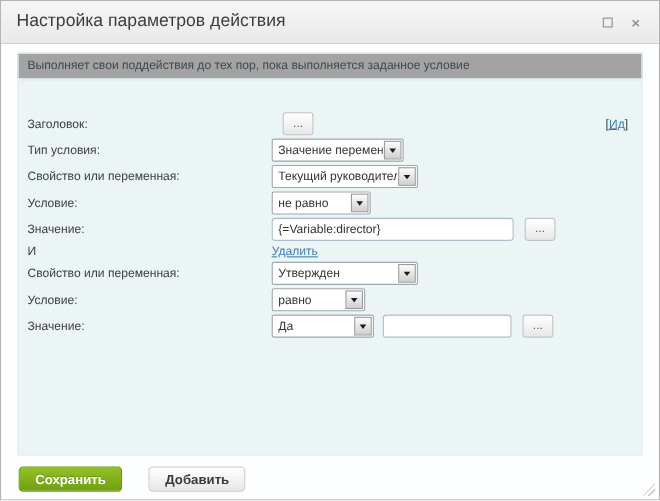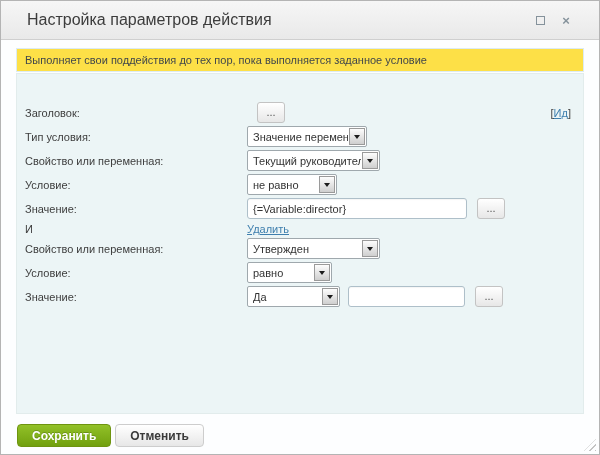--- a/index.html
+++ b/index.html
@@ -7,34 +7,34 @@
   body { font-family:"Liberation Sans", sans-serif; }
 
   .window {
     position:relative; width:600px; height:455px;
     background:#fdfeff; border:1px solid #b4b4b4; overflow:hidden;
   }
 
   
   .titlebar {
     height:39px; display:flex; align-items:center;
-    padding:0 26px;
+    padding:0 14px;
     background:linear-gradient(#f6f6f6,#e9e9e9);
     border-bottom:1px solid #cfcfcf;
   }
   .titlebar .title { font-size:16px; color:#3c3c3c; }
   .win-controls { margin-left:auto; display:flex; align-items:center; gap:12px; }
   .win-btn { width:14px; height:14px; display:flex; align-items:center; justify-content:center; cursor:pointer; }
   .maximize-box { width:9px; height:9px; border:1px solid #85929b; }
   .close-glyph { font-size:13px; font-weight:bold; color:#85929b; line-height:1; }
 
   
   .desc {
     margin:8px 15px 0 15px;
-    background:#fde047; border:1px solid #dcebf2;
+    background:#a3a3a3; border:1px solid #dcebf2;
     padding:5px 8px; font-size:11px; color:#41474b;
   }
 
   
   .panel {
     margin:1px 15px 0 15px; height:341px;
     background:#ecf5f6; border:1px solid #e2ecec;
     padding:28px 8px 0 8px;
   }
   .row { display:flex; align-items:center; height:21px; margin-bottom:3px; }
@@ -81,21 +81,21 @@
     font-family:"Liberation Sans",sans-serif;
   }
 
   
   .lnk { font-size:11px; color:#3f7fae; text-decoration:underline; cursor:pointer; }
   .id-link { margin-right:4px; font-size:11px;text-decoration:underline; }
   .id-link .bracket { color:#444; text-decoration:none; }
   .add-link-row { margin-top:8px; }
 
   
-  .footer { position:absolute; left:16px; bottom:7px; display:flex; gap:4px; }
+  .footer { position:absolute; left:16px; bottom:7px; display:flex; gap:24px; }
   .btn {
     height:23px; padding:0 14px; border-radius:4px; cursor:pointer;
     font-family:"Liberation Sans",sans-serif; font-size:12px; font-weight:bold;
   }
   .btn-save {
     background:linear-gradient(#92c128,#71a00f);
     border:1px solid #6e9410; color:#fff; text-shadow:0 -1px 0 rgba(0,0,0,.2);
   }
   .btn-cancel {
     background:linear-gradient(#ffffff,#e7e7e7);
@@ -199,18 +199,18 @@
       </div>
       <input class="txt w-small" type="text" value="" style="">
       <button class="more-btn">...</button>
     </div>
 
 
   </div>
 
   <div class="footer">
     <button class="btn btn-save">Сохранить</button>
-    <button class="btn btn-cancel">Отменить</button>
+    <button class="btn btn-cancel">Добавить</button>
   </div>
 
   <div class="grip"></div>
 
 </div>
 
 </body></html>

